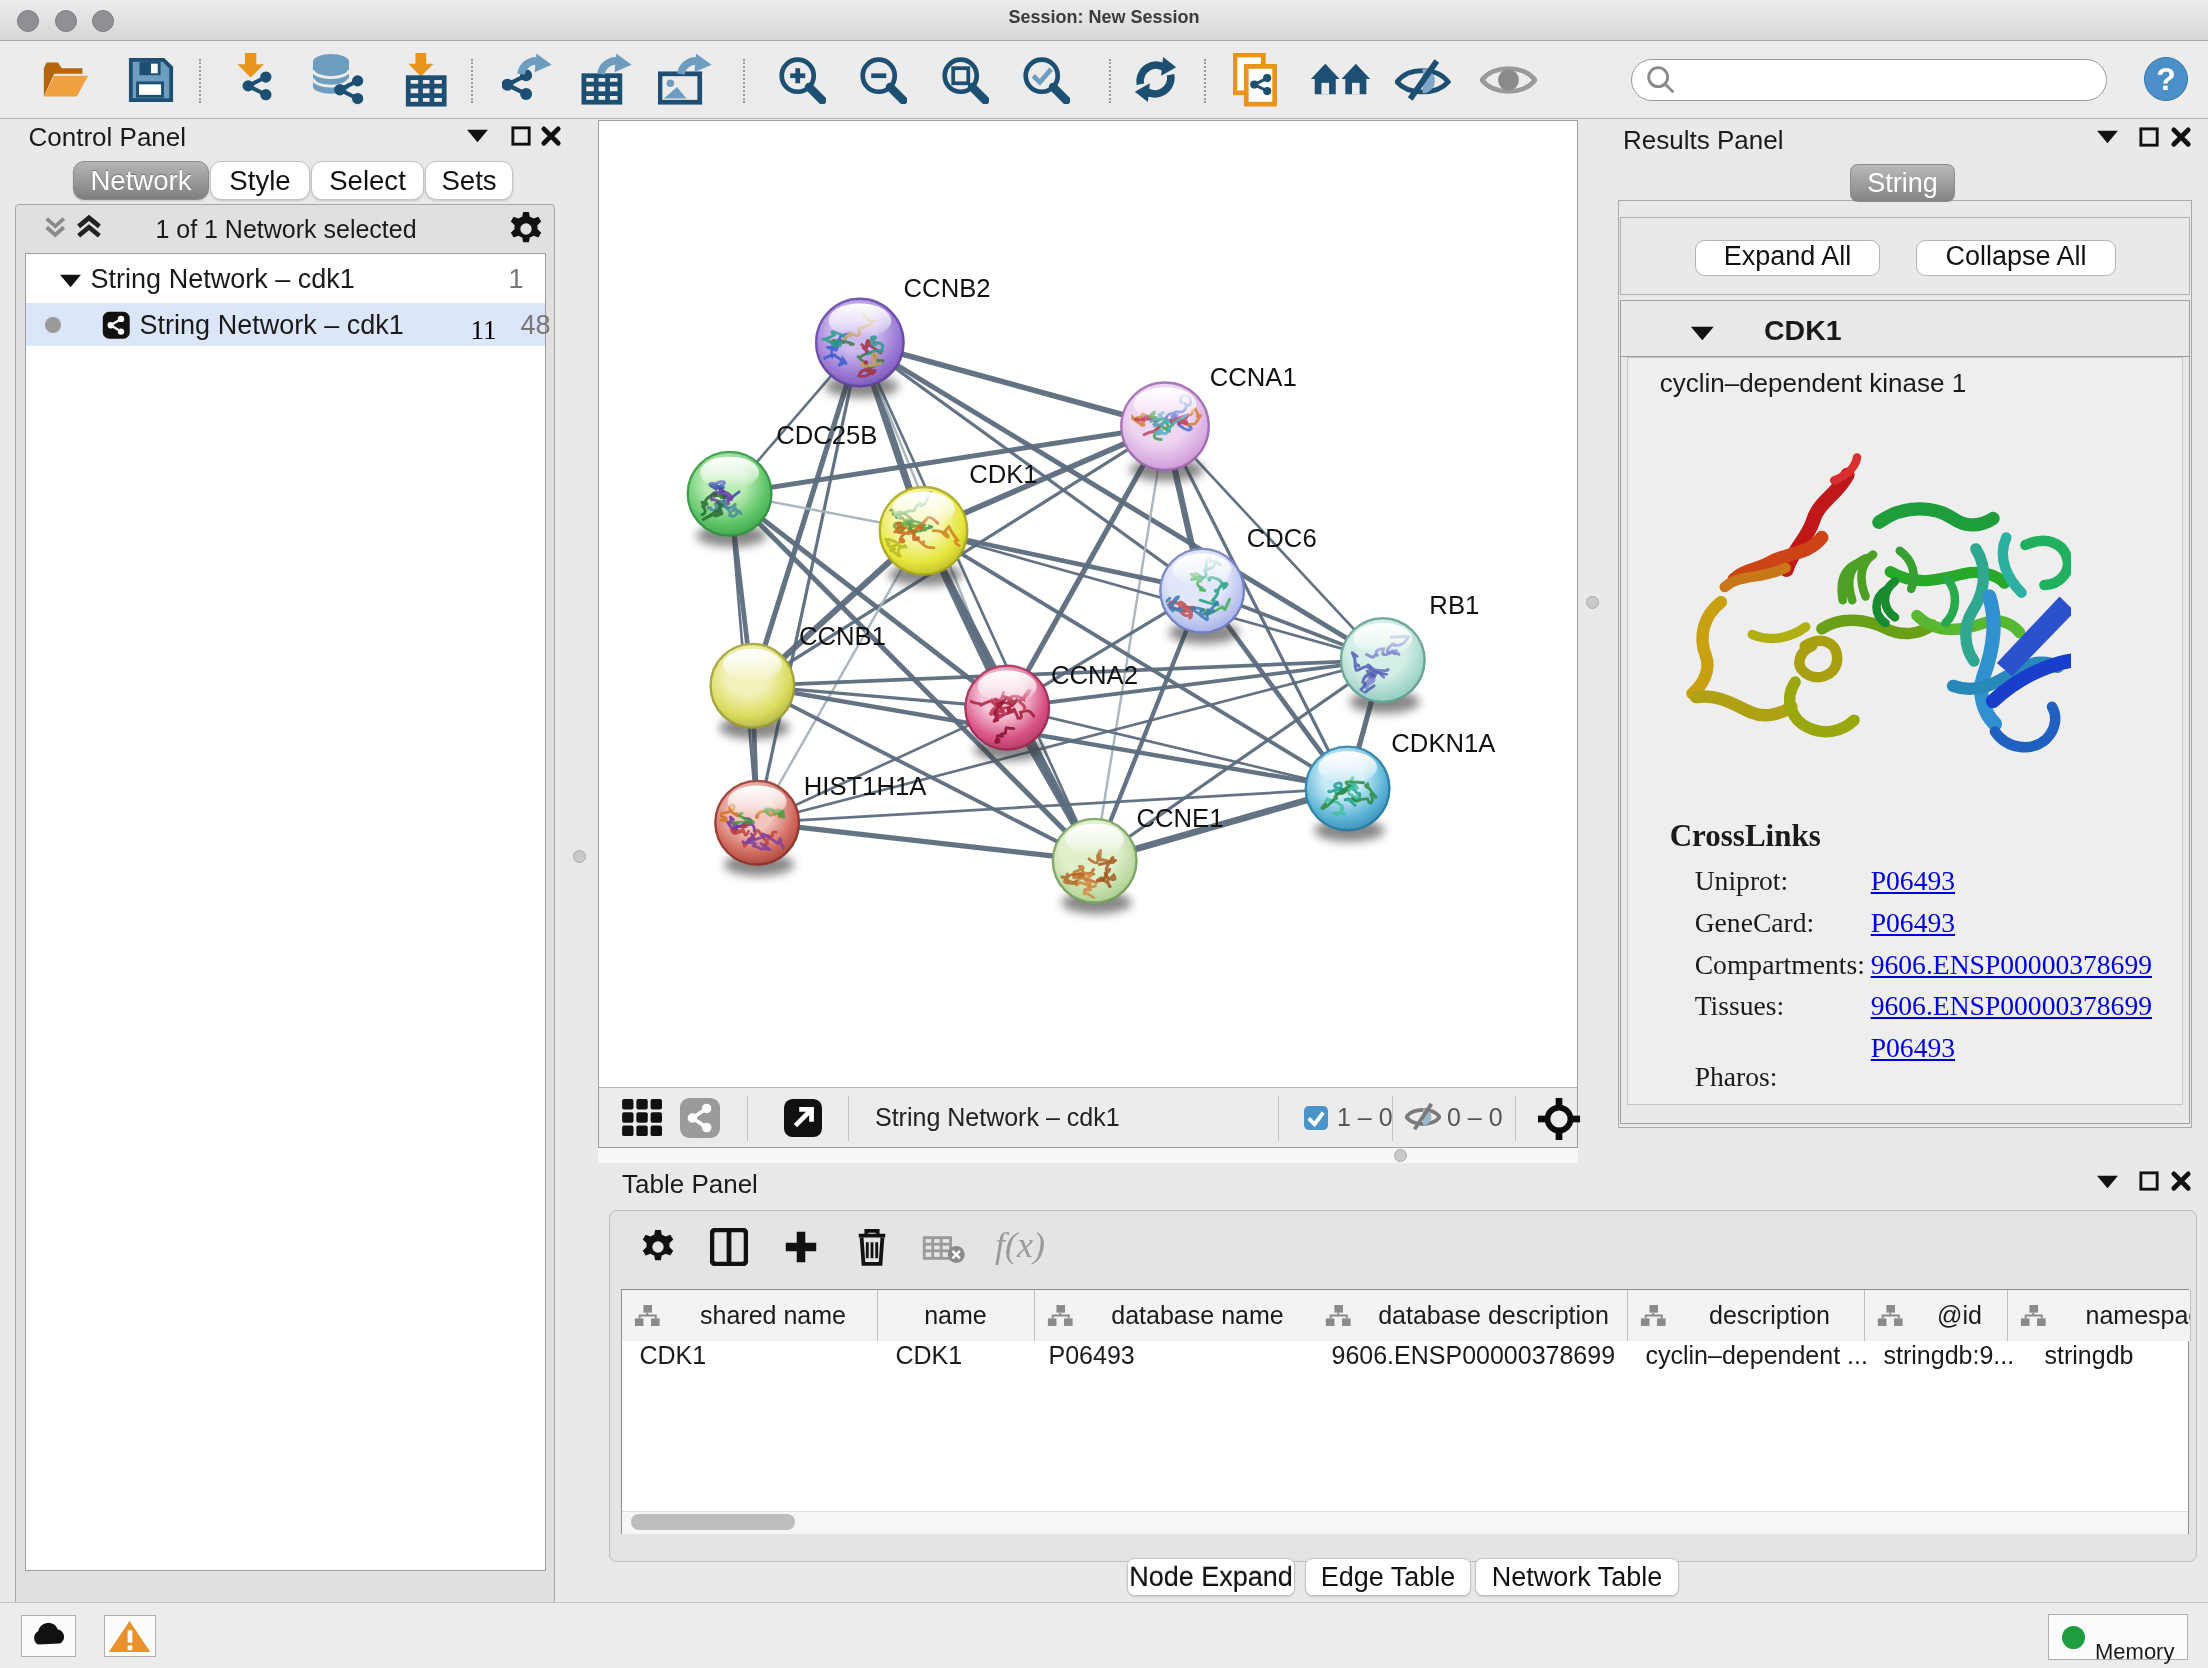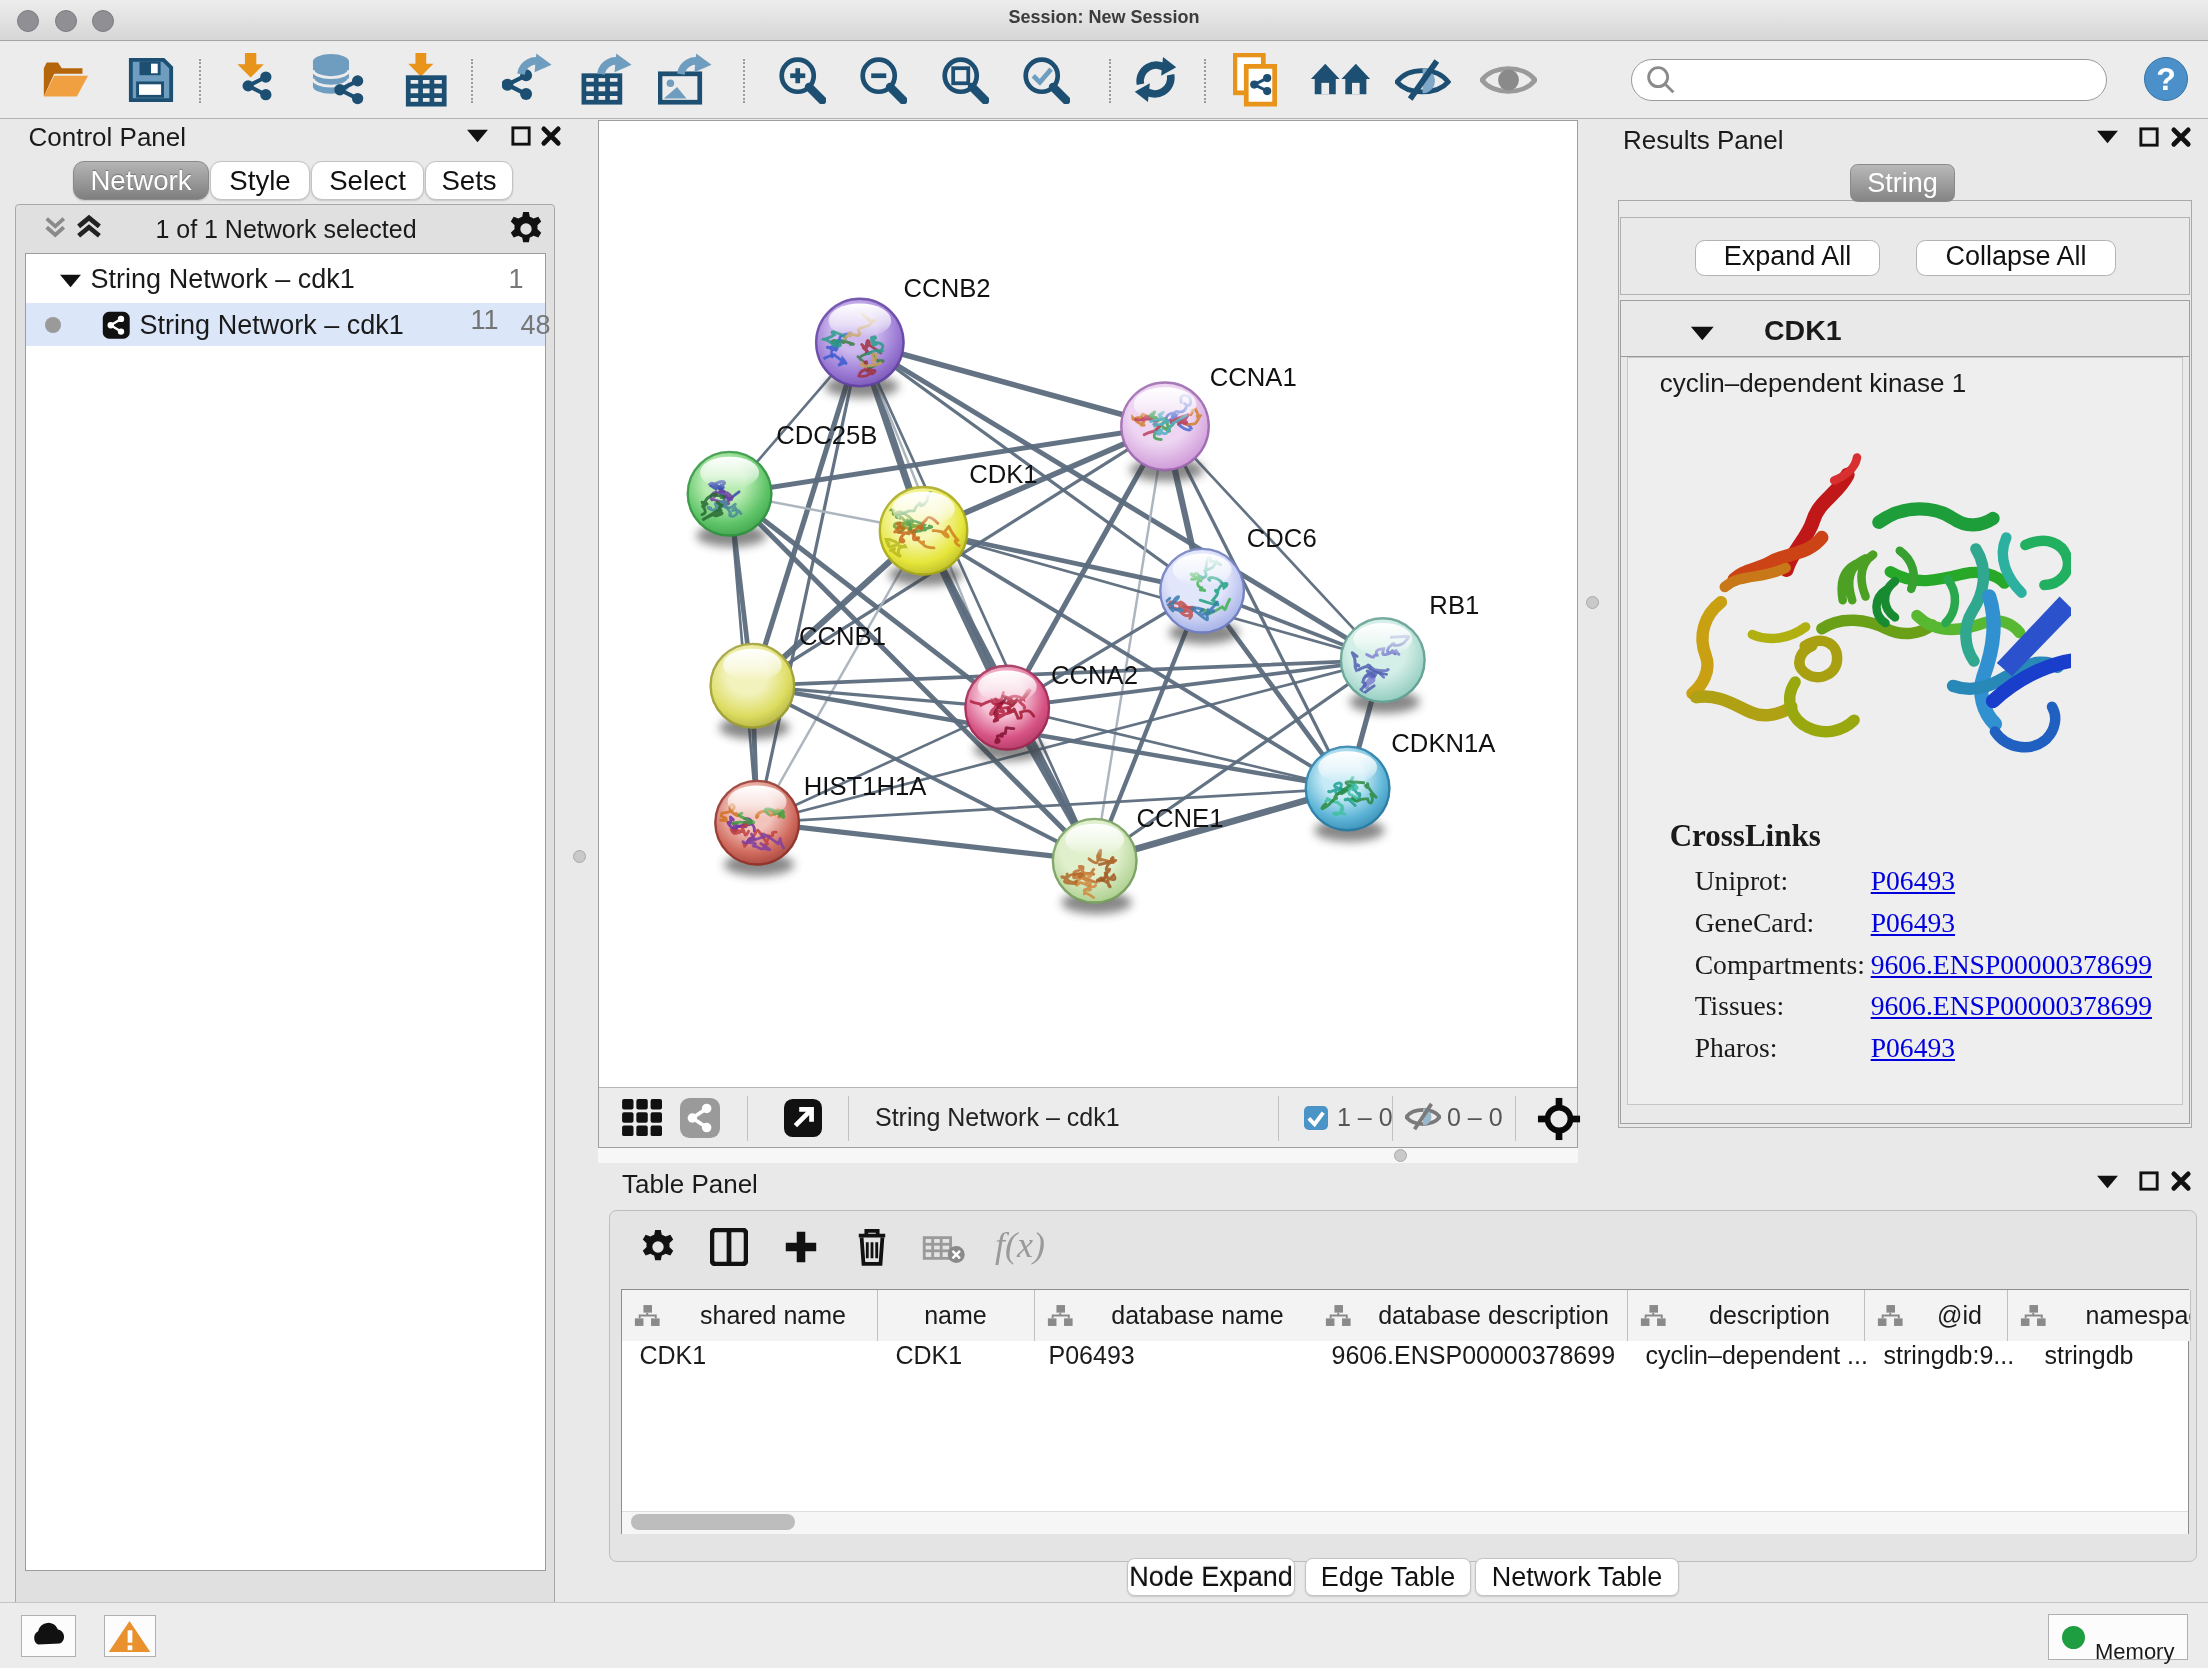--- a/index.html
+++ b/index.html
@@ -275,21 +275,21 @@
   <div style="position:absolute;left:76px;top:7.6px;"><svg width="28.5" height="28.5" viewBox="0 0 36 36">
             <rect x="1" y="1" width="34" height="34" rx="8" fill="#111"></rect>
             <g fill="#fff">
               <circle cx="24" cy="10" r="4"></circle>
               <circle cx="11" cy="18" r="4"></circle>
               <circle cx="24" cy="26" r="4"></circle>
               <path d="M11,18 L24,10 M11,18 L24,26" stroke="#fff" stroke-width="3"></path>
             </g>
           </svg></div>
   <div style="position:absolute;left:114px;top:6.7px;">String Network – cdk1</div>
-  <div style="position:absolute;left:445px;top:2px;color:#737373;">11</div>
+  <div style="position:absolute;left:445px;top:12px;color:#000000;font-family:Liberation Serif, serif;">11</div>
   <div style="position:absolute;left:495px;top:6.7px;color:#777;">48</div>
 </div>
   </div>
 </div>
 
 <div id="netview">
   <div style="position:absolute;left:0;top:0;"><svg width="979" height="966" viewBox="0 0 1029 1016" font-family="Liberation Sans, sans-serif">
         <defs>
           <radialGradient id="gCCNB2" cx="0.44" cy="0.36" r="0.80">
             <stop offset="0" stop-color="#cdb9ee"></stop>
@@ -724,21 +724,21 @@
       </svg>
         <div class="serif" style="position:absolute;left:42px;top:460px;font-size:31px;font-weight:bold;">CrossLinks</div>
       <div class="serif" style="position:absolute;left:67px;top:507px;font-size:27.6px;">Uniprot:</div>
 <div class="serif xl" style="position:absolute;left:243px;top:507px;font-size:27.6px;">P06493</div>
 <div class="serif" style="position:absolute;left:67px;top:549px;font-size:27.6px;">GeneCard:</div>
 <div class="serif xl" style="position:absolute;left:243px;top:549px;font-size:27.6px;">P06493</div>
 <div class="serif" style="position:absolute;left:67px;top:591px;font-size:27.6px;">Compartments:</div>
 <div class="serif xl" style="position:absolute;left:243px;top:591px;font-size:27.6px;">9606.ENSP00000378699</div>
 <div class="serif" style="position:absolute;left:67px;top:632px;font-size:27.6px;">Tissues:</div>
 <div class="serif xl" style="position:absolute;left:243px;top:632px;font-size:27.6px;">9606.ENSP00000378699</div>
-<div class="serif" style="position:absolute;left:67px;top:674px;font-size:27.6px;text-align:right;">Pharos:</div>
+<div class="serif" style="position:absolute;left:67px;top:703px;font-size:27.6px;text-align:right;">Pharos:</div>
 <div class="serif xl" style="position:absolute;left:243px;top:674px;font-size:27.6px;">P06493</div>
     </div>
   </div>
 </div>
 
 <div class="ptitle" style="position:absolute;left:622px;top:1169px;">Table Panel</div>
 <div style="position:absolute;left:2095px;top:1172px;"><svg width="25" height="19" viewBox="0 0 26 20">
       <path d="M2,4 L24,4 L13,17 Z" fill="#111"></path>
     </svg></div>
 <div style="position:absolute;left:2138px;top:1170px;"><svg width="23" height="23" viewBox="0 0 24 24">

